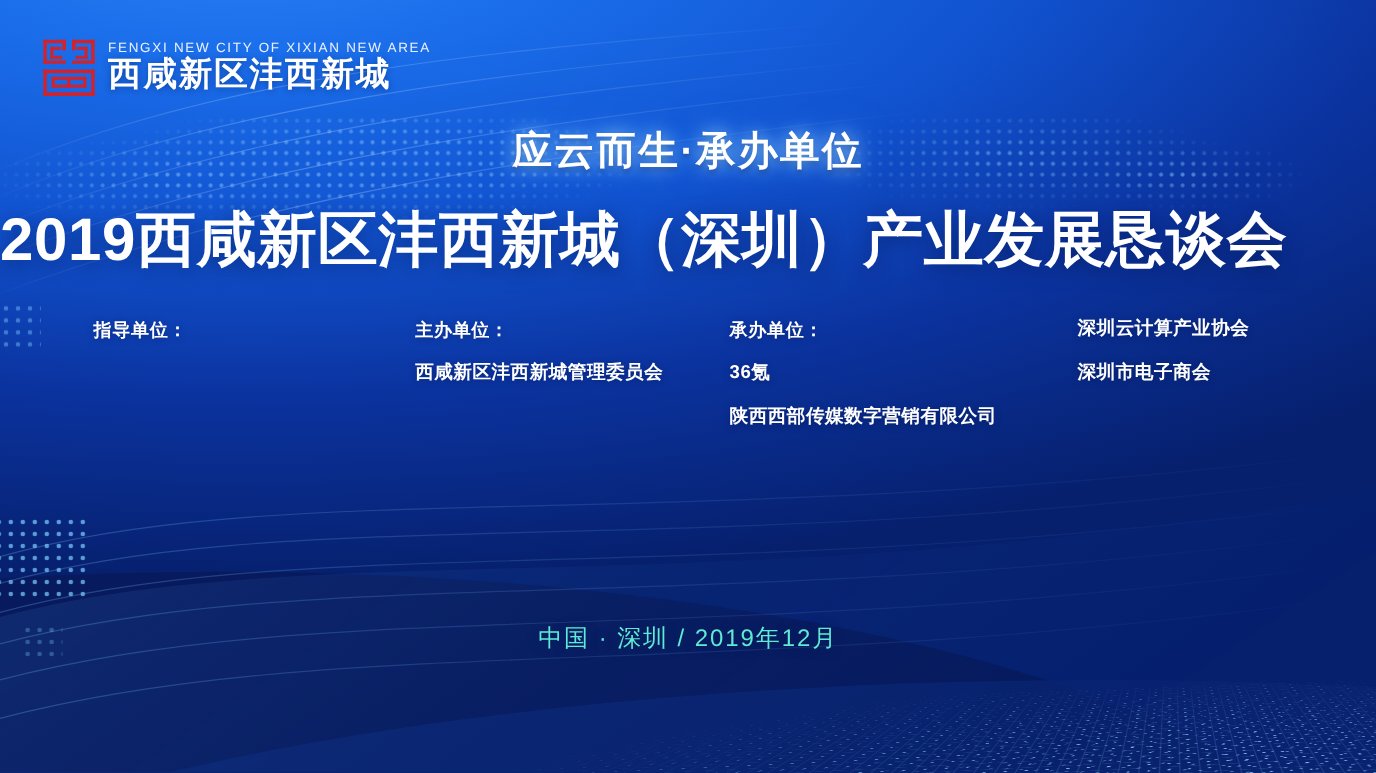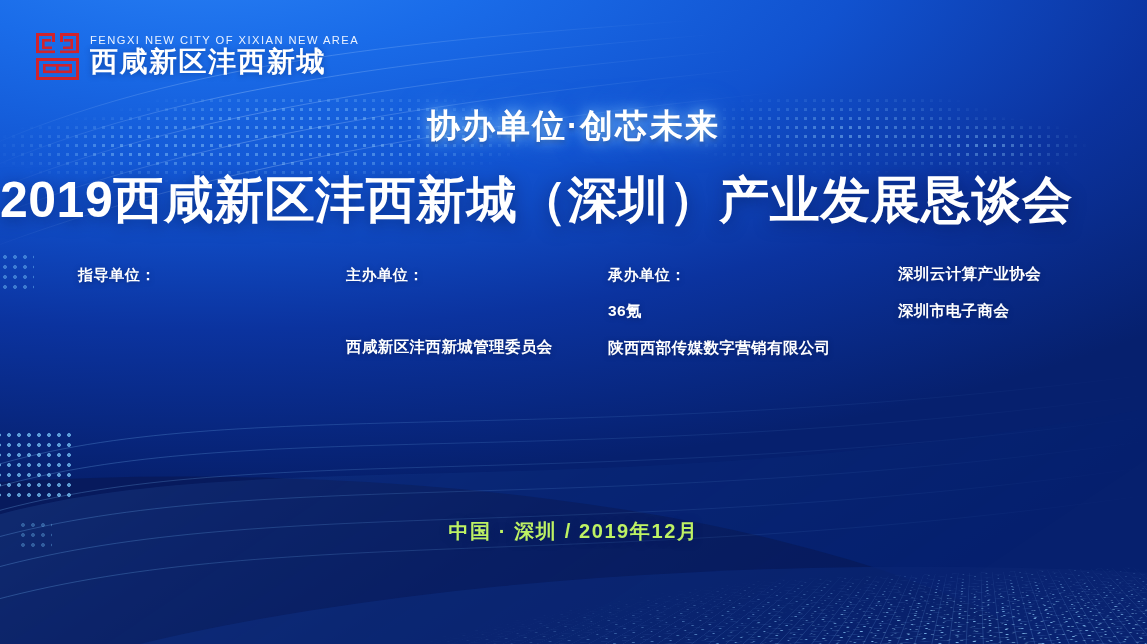--- a/index.html
+++ b/index.html
@@ -121,39 +121,39 @@
     text-shadow:0 3px 16px rgba(2,20,70,.5);
   }
 
   
   .orgs{
     position:absolute;left:78px;top:266px;width:1000px;
     display:flex;align-items:flex-start;
   }
   .col{display:flex;flex-direction:column;}
   .col-1{width:268px;}
-  .col-2{width:262px;gap:36px;}
+  .col-2{width:262px;}
   .col-3{width:290px;}
   .col-4{width:180px;}
   .col-head{
     font-size:15px;font-weight:700;color:#ffffff;letter-spacing:.6px;
     margin-bottom:18px;white-space:nowrap;
     text-shadow:0 1px 5px rgba(0,25,80,.5);
   }
   .col-item{
     font-size:15.5px;font-weight:700;color:#ffffff;letter-spacing:.4px;
     white-space:nowrap;line-height:1;margin-bottom:21px;
     text-shadow:0 1px 5px rgba(0,25,80,.5);
   }
   .col-item:last-child{margin-bottom:0;}
 
   
   .footer{
     position:absolute;left:0;right:0;top:518px;text-align:center;
-    font-size:20px;font-weight:700;color:#bef264;letter-spacing:1.6px;
+    font-size:20px;font-weight:400;color:#5eead4;letter-spacing:1.6px;
     text-shadow:0 1px 9px rgba(0,25,80,.55);
   }
 </style>
 </head>
 <body>
 
 <div class="stage">
 
   <div class="layer bg-base"></div>
   <div class="layer wave-dark"></div>
@@ -237,21 +237,21 @@
           <rect x="7" y="37.5" width="29" height="2.6"></rect>
           <rect x="20" y="31" width="2.6" height="9"></rect>
         </g>
       </svg>
       <div class="logo-text">
         <div class="logo-en">FENGXI NEW CITY OF XIXIAN NEW AREA</div>
         <div class="logo-cn">西咸新区沣西新城</div>
       </div>
     </div>
 
-    <div class="subtitle">协办单位·创芯未来</div>
+    <div class="subtitle">应云而生·承办单位</div>
 
     <div class="headline">2019西咸新区沣西新城（深圳）产业发展恳谈会</div>
 
     <div class="orgs">
 
       <div class="col col-1">
         <div class="col-head">指导单位：</div>
       </div>
 
       <div class="col col-2">

